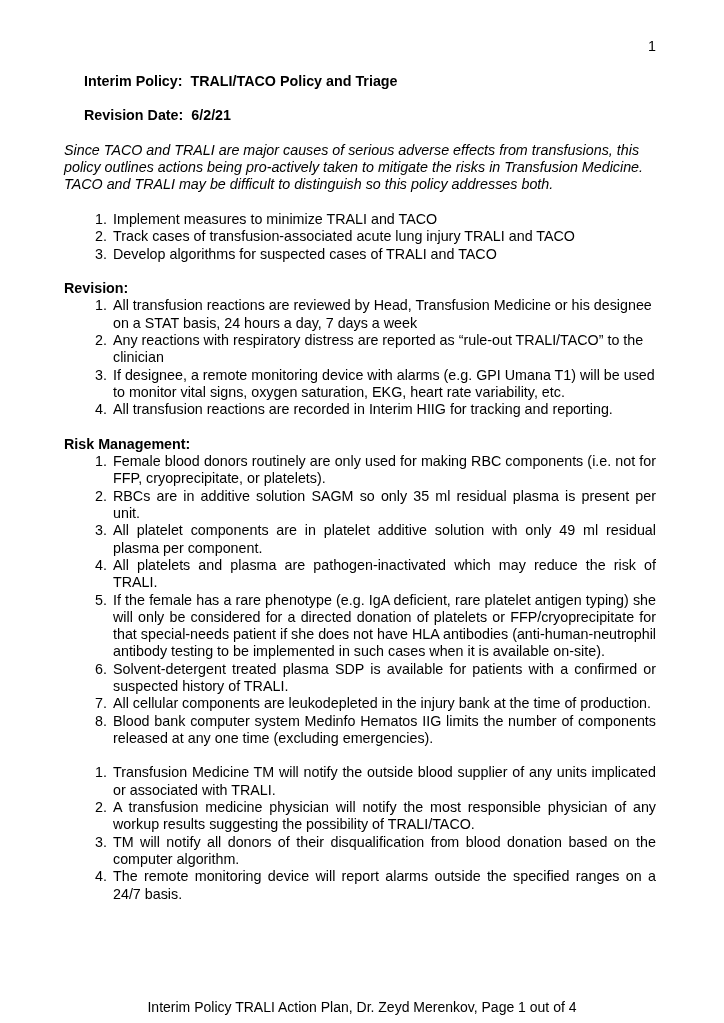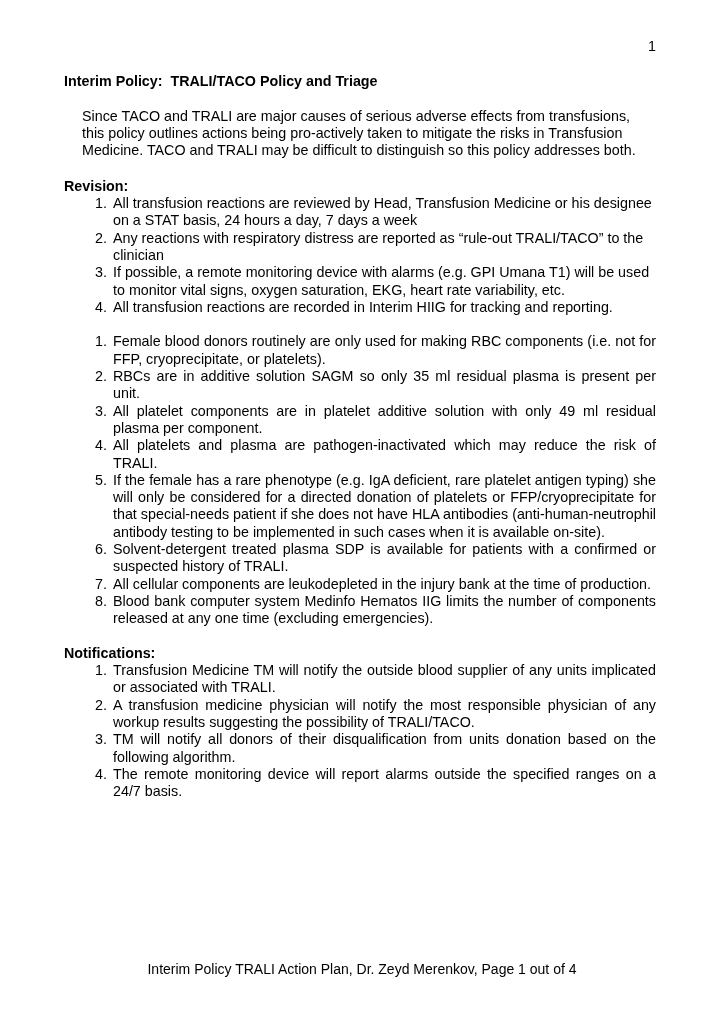--- a/index.html
+++ b/index.html
@@ -16,92 +16,98 @@
     background: #ffffff;
     color: #000000;
     font-family: "Liberation Sans", "DejaVu Sans", sans-serif;
     font-size: 14.3px;
     line-height: 17.3px;
     box-sizing: border-box;
     padding: 38px 68px 0 64px;
     overflow: hidden;
   }
   .bold { font-weight: bold; }
-  .pre  { white-space: pre-wrap; }
+  .pre  { white-space: pre-wrap; margin-left: 20px; }
   .pageno {
     text-align: right;
     margin-bottom: 17.3px;
   }
   .title   { margin-bottom: 17.3px; }
   .revision{ margin-bottom: 17.3px; }
   section  { margin-bottom: 17.3px; }
-  .para    { margin: 18px; }
+  .para    { margin: 0; font-style: italic; }
   ol.list {
     margin: 0;
     padding-left: 47px;
   }
   ol.list li {
     padding-left: 2px;
   }
   ol.justify li { text-align: justify; }
   ol.left li    { text-align: left; }
   .footer {
     position: absolute;
-    top: 961px;
+    top: 999px;
     left: 0;
     width: 100%;
     text-align: center;
     font-size: 14px;
   }
 </style>
 </head>
 <body>
 
 <div class="page">
 
   <div class="pageno">1</div>
 
   <div class="title bold pre">Interim Policy:  TRALI/TACO Policy and Triage</div>
 
+  <div class="revision bold pre">Revision Date:  6/2/21</div>
 
   <section>
     <p class="para">Since TACO and TRALI are major causes of serious adverse effects from transfusions, this policy outlines actions being pro-actively taken to mitigate the risks in Transfusion Medicine. TACO and TRALI may be difficult to distinguish so this policy addresses both.</p>
   </section>
 
   <section>
+    <ol class="list left">
+      <li>Implement measures to minimize TRALI and TACO</li>
+      <li>Track cases of transfusion-associated acute lung injury TRALI and TACO</li>
+      <li>Develop algorithms for suspected cases of TRALI and TACO</li>
+    </ol>
   </section>
 
   <section>
     <div class="bold">Revision:</div>
     <ol class="list left">
       <li>All transfusion reactions are reviewed by Head, Transfusion Medicine or his designee on a STAT basis, 24 hours a day, 7 days a week</li>
       <li>Any reactions with respiratory distress are reported as “rule-out TRALI/TACO” to the clinician</li>
-      <li>If possible, a remote monitoring device with alarms (e.g. GPI Umana T1) will be used to monitor vital signs, oxygen saturation, EKG, heart rate variability, etc.</li>
+      <li>If designee, a remote monitoring device with alarms (e.g. GPI Umana T1) will be used to monitor vital signs, oxygen saturation, EKG, heart rate variability, etc.</li>
       <li>All transfusion reactions are recorded in Interim HIIG for tracking and reporting.</li>
     </ol>
   </section>
 
   <section>
+    <div class="bold">Risk Management:</div>
     <ol class="list justify">
       <li>Female blood donors routinely are only used for making RBC components (i.e. not for FFP, cryoprecipitate, or platelets).</li>
       <li>RBCs are in additive solution SAGM so only 35 ml residual plasma is present per unit.</li>
       <li>All platelet components are in platelet additive solution with only 49 ml residual plasma per component.</li>
       <li>All platelets and plasma are pathogen-inactivated which may reduce the risk of TRALI.</li>
       <li>If the female has a rare phenotype (e.g. IgA deficient, rare platelet antigen typing) she will only be considered for a directed donation of platelets or FFP/cryoprecipitate for that special-needs patient if she does not have HLA antibodies (anti-human-neutrophil antibody testing to be implemented in such cases when it is available on-site).</li>
       <li>Solvent-detergent treated plasma SDP is available for patients with a confirmed or suspected history of TRALI.</li>
       <li>All cellular components are leukodepleted in the injury bank at the time of production.</li>
       <li>Blood bank computer system Medinfo Hematos IIG limits the number of components released at any one time (excluding emergencies).</li>
     </ol>
   </section>
 
   <section>
-    <div class="bold">Notifications:</div>
     <ol class="list justify">
       <li>Transfusion Medicine TM will notify the outside blood supplier of any units implicated or associated with TRALI.</li>
       <li>A transfusion medicine physician will notify the most responsible physician of any workup results suggesting the possibility of TRALI/TACO.</li>
-      <li>TM will notify all donors of their disqualification from units donation based on the following algorithm.</li>
+      <li>TM will notify all donors of their disqualification from blood donation based on the computer algorithm.</li>
       <li>The remote monitoring device will report alarms outside the specified ranges on a 24/7 basis.</li>
     </ol>
   </section>
 
   <div class="footer">Interim Policy TRALI Action Plan, Dr. Zeyd Merenkov, Page 1 out of 4</div>
 
 </div>
 
 </body></html>

